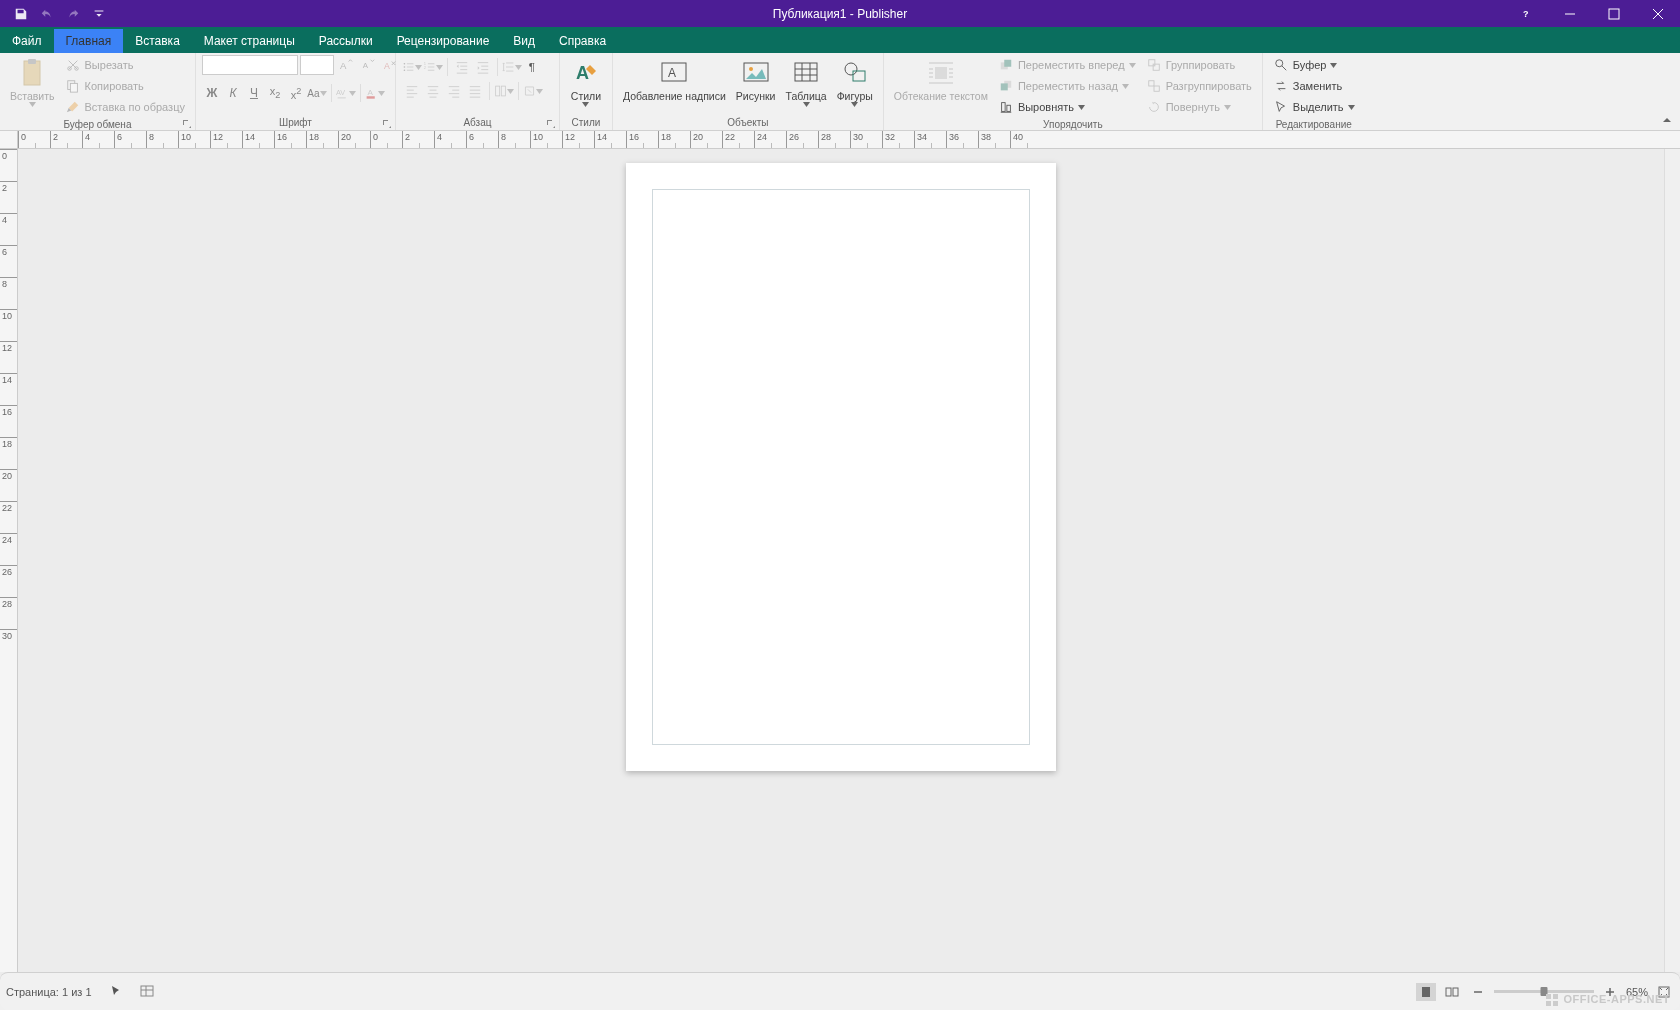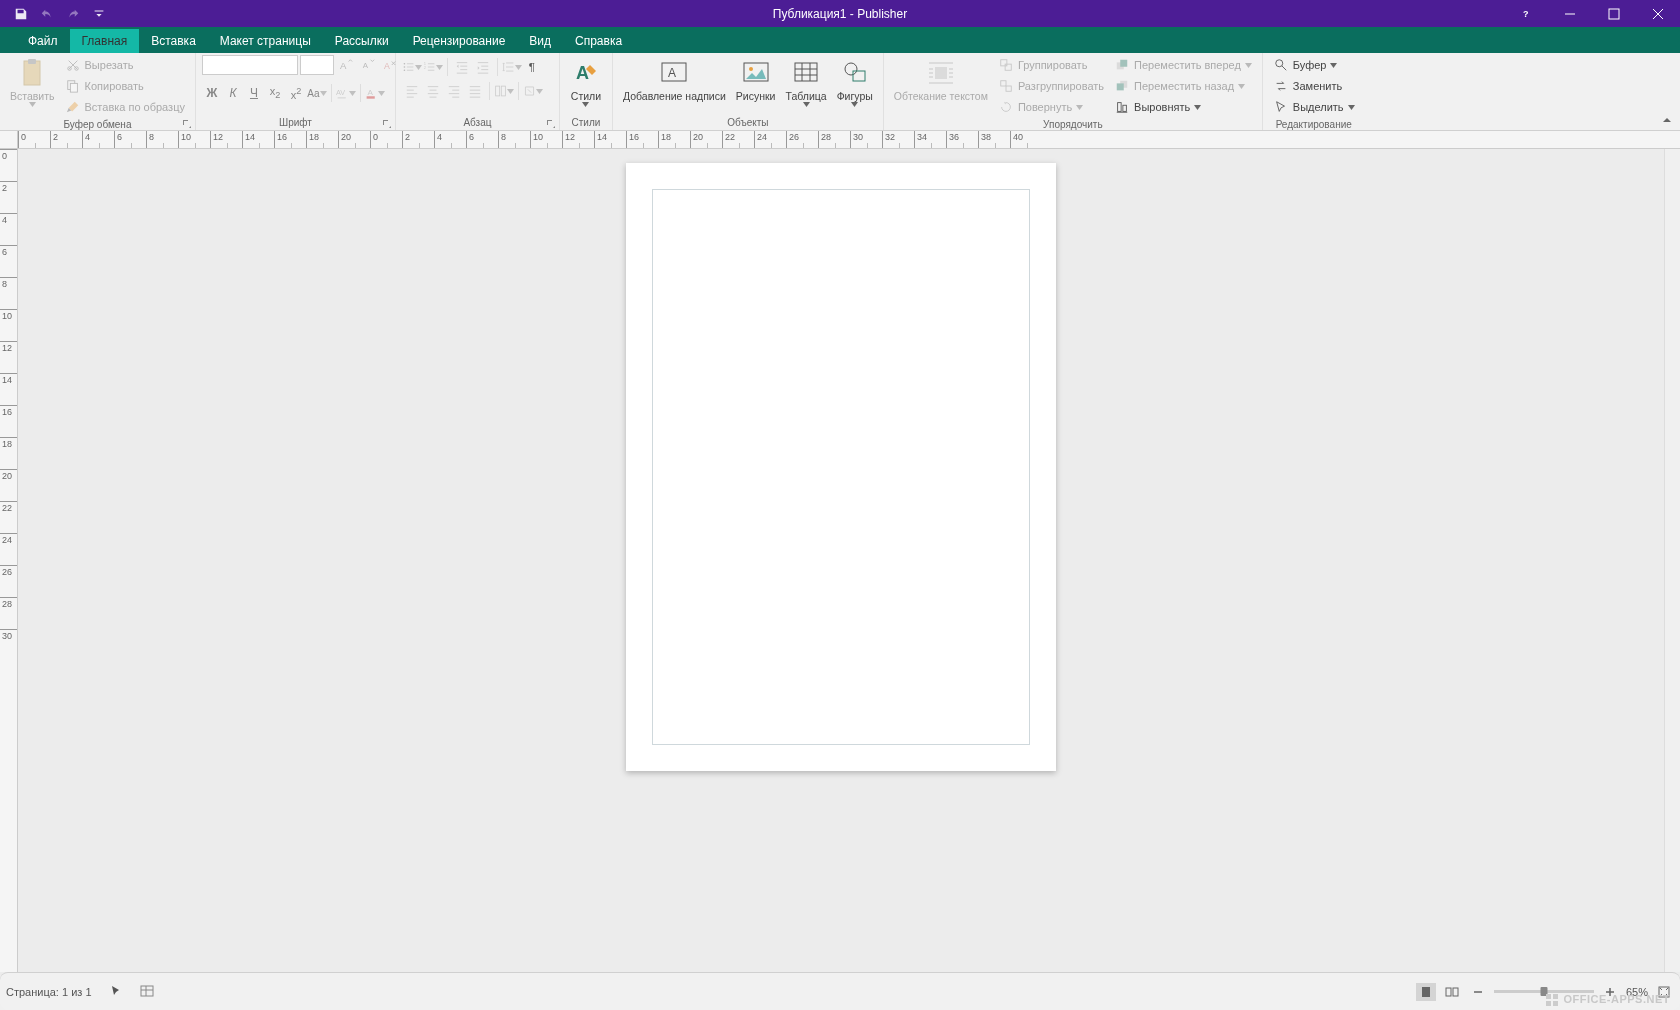--- a/index.html
+++ b/index.html
@@ -11,23 +11,23 @@
 .qat-btn { width: 22px; height: 22px; display: flex; align-items: center; justify-content: center; cursor: pointer; }
 .qat-btn svg { width: 14px; height: 14px; fill: #fff; opacity: 0.9; }
 .qat-btn.disabled svg { opacity: 0.4; }
 .title-text { position: absolute; left: 50%; transform: translateX(-50%); font-size: 12px; }
 .win-controls { margin-left: auto; display: flex; }
 .win-btn { width: 44px; height: 27px; display: flex; align-items: center; justify-content: center; cursor: pointer; }
 .win-btn svg { width: 12px; height: 12px; stroke: #fff; fill: none; stroke-width: 1; }
 .win-btn.help svg { fill: #fff; stroke: none; }
 
 
-.ribbon-tabs { height: 26px; background: #0a6e5e; display: flex; align-items: flex-end; padding-left: 16px; }
+.ribbon-tabs { height: 26px; background: #0a6e5e; display: flex; align-items: flex-end; padding-left: 0; }
 .tab { padding: 5px 12px; color: #fff; font-size: 12px; cursor: pointer; }
-.tab.active { background: #14b8a6; color: #333; }
+.tab.active { background: #3b82f6; color: #333; }
 .tab.file { background: #0a6e5e; }
 
 
 .ribbon { height: 78px; background: #f1f1f1; border-bottom: 1px solid #d0d0d0; display: flex; position: relative; }
 .ribbon-group { border-right: 1px solid #e0e0e0; padding: 2px 6px 0 6px; display: flex; flex-direction: column; position: relative; }
 .group-body { flex: 1; display: flex; align-items: flex-start; gap: 2px; }
 .group-label { font-size: 10px; color: #666; text-align: center; padding: 2px 0; position: relative; }
 .group-launcher { position: absolute; right: 2px; bottom: 2px; width: 12px; height: 12px; cursor: pointer; }
 .group-launcher svg { width: 12px; height: 12px; fill: #888; }
 .collapse-ribbon { position: absolute; right: 6px; bottom: 3px; width: 14px; height: 14px; cursor: pointer; }
@@ -488,54 +488,20 @@
               <rect x="10" y="10" width="12" height="12" fill="#bbb"></rect>
               <path d="M4 6h24M4 26h24M4 12h4M24 12h4M4 16h4M24 16h4M4 20h4M24 20h4" stroke="#888"></path>
             </svg>
           </div>
         <div class="lbl">Обтекание текстом</div>
       </div>
       <div class="stack">
         <div class="small-btn disabled">
             <span class="icon">
               <svg viewBox="0 0 16 16">
-                <rect x="2" y="2" width="7" height="7" fill="none" stroke="#888"></rect>
-                <rect x="7" y="7" width="7" height="7" fill="none" stroke="#888"></rect>
-              </svg>
-            </span>
-            <span>Группировать</span>
-          </div>
-        <div class="small-btn disabled">
-            <span class="icon">
-              <svg viewBox="0 0 16 16">
-                <rect x="2" y="2" width="6" height="6" fill="none" stroke="#888"></rect>
-                <rect x="8" y="8" width="6" height="6" fill="none" stroke="#888"></rect>
-              </svg>
-            </span>
-            <span>Разгруппировать</span>
-          </div>
-        <div class="small-btn disabled">
-            <span class="icon">
-              <svg viewBox="0 0 16 16">
-                <path d="M8 3a5 5 0 1 1-5 5" fill="none" stroke="#888"></path>
-                <path d="M6 2l2 1-1 2z" fill="#888"></path>
-              </svg>
-            </span>
-            <span>Повернуть</span>
-            <span class="drop-arrow">
-              <svg viewBox="0 0 7 5">
-                <path d="M0 0h7L3.5 5z"></path>
-              </svg>
-            </span>
-          </div>
-      </div>
-      <div class="stack">
-        <div class="small-btn disabled">
-            <span class="icon">
-              <svg viewBox="0 0 16 16">
                 <rect x="2" y="5" width="8" height="8" fill="#bbb"></rect>
                 <rect x="6" y="2" width="8" height="8" fill="#2e7d6b"></rect>
               </svg>
             </span>
             <span>Переместить вперед</span>
             <span class="drop-arrow">
               <svg viewBox="0 0 7 5">
                 <path d="M0 0h7L3.5 5z"></path>
               </svg>
             </span>
@@ -556,20 +522,54 @@
           </div>
         <div class="small-btn">
             <span class="icon">
               <svg viewBox="0 0 16 16">
                 <rect x="3" y="3" width="4" height="10" fill="none" stroke="#555"></rect>
                 <rect x="9" y="6" width="4" height="7" fill="none" stroke="#555"></rect>
                 <path d="M2 14h12" stroke="#555"></path>
               </svg>
             </span>
             <span>Выровнять</span>
+            <span class="drop-arrow">
+              <svg viewBox="0 0 7 5">
+                <path d="M0 0h7L3.5 5z"></path>
+              </svg>
+            </span>
+          </div>
+      </div>
+      <div class="stack">
+        <div class="small-btn disabled">
+            <span class="icon">
+              <svg viewBox="0 0 16 16">
+                <rect x="2" y="2" width="7" height="7" fill="none" stroke="#888"></rect>
+                <rect x="7" y="7" width="7" height="7" fill="none" stroke="#888"></rect>
+              </svg>
+            </span>
+            <span>Группировать</span>
+          </div>
+        <div class="small-btn disabled">
+            <span class="icon">
+              <svg viewBox="0 0 16 16">
+                <rect x="2" y="2" width="6" height="6" fill="none" stroke="#888"></rect>
+                <rect x="8" y="8" width="6" height="6" fill="none" stroke="#888"></rect>
+              </svg>
+            </span>
+            <span>Разгруппировать</span>
+          </div>
+        <div class="small-btn disabled">
+            <span class="icon">
+              <svg viewBox="0 0 16 16">
+                <path d="M8 3a5 5 0 1 1-5 5" fill="none" stroke="#888"></path>
+                <path d="M6 2l2 1-1 2z" fill="#888"></path>
+              </svg>
+            </span>
+            <span>Повернуть</span>
             <span class="drop-arrow">
               <svg viewBox="0 0 7 5">
                 <path d="M0 0h7L3.5 5z"></path>
               </svg>
             </span>
           </div>
       </div>
     </div>
     <div class="group-label">Упорядочить</div>
   </div>

